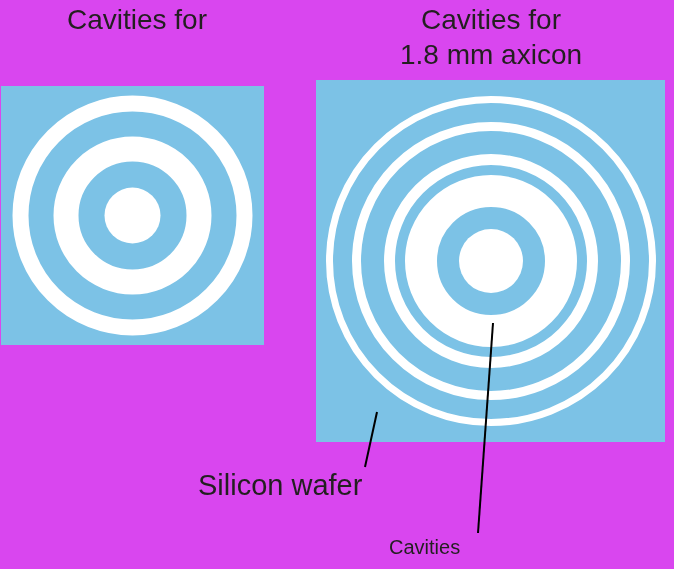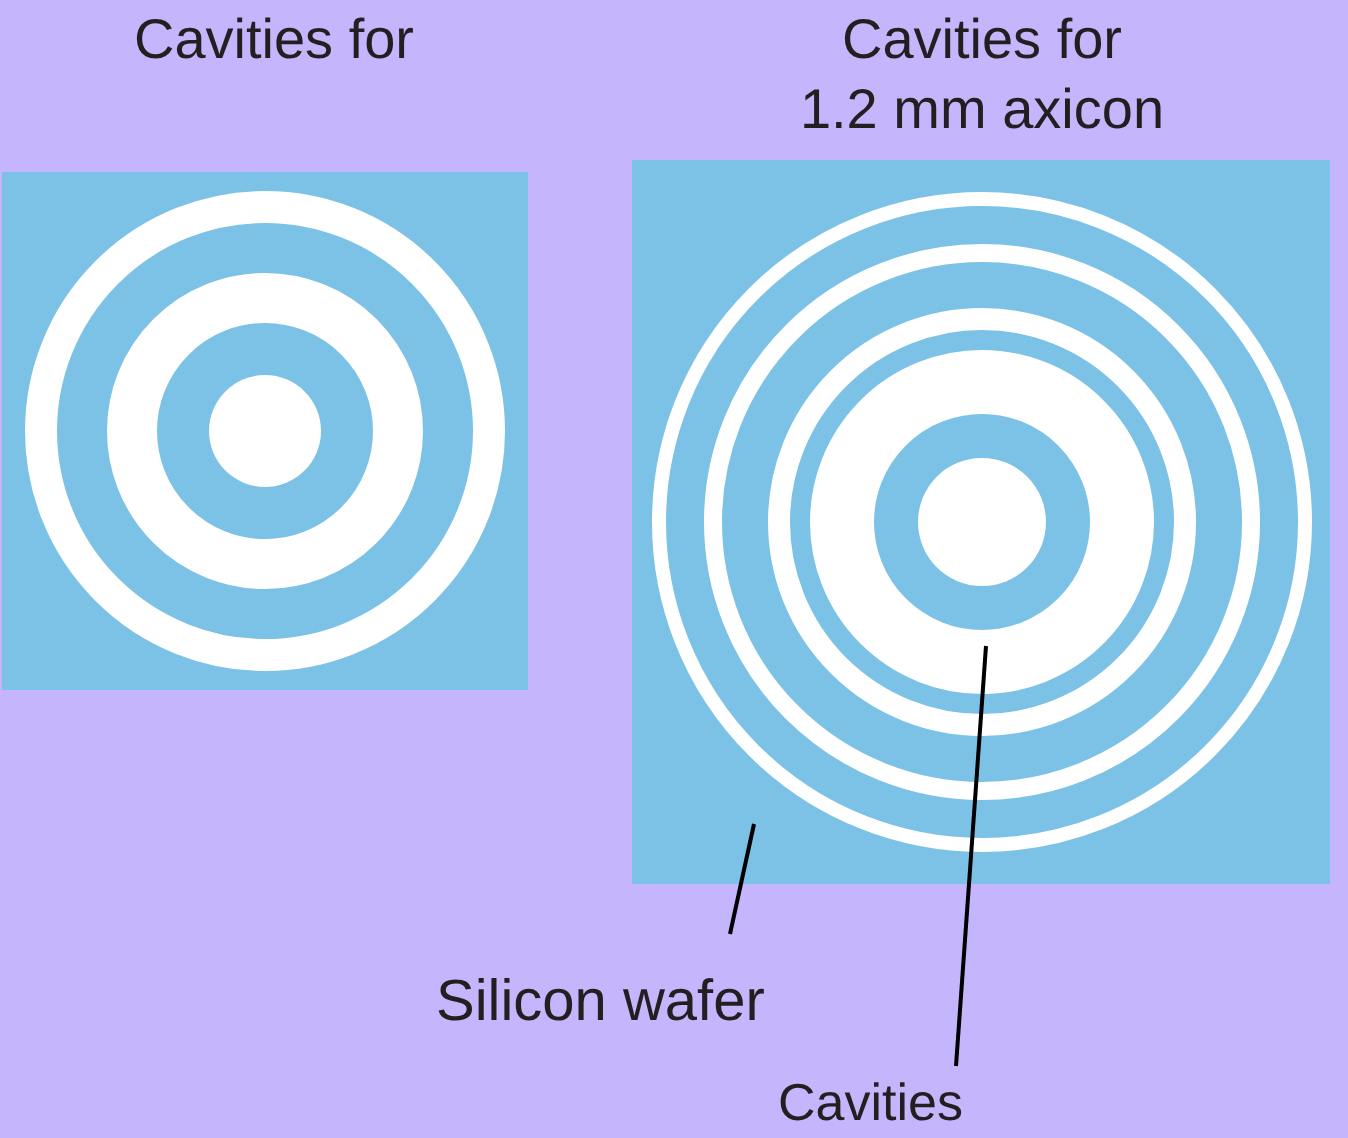--- a/index.html
+++ b/index.html
@@ -5,21 +5,21 @@
   html, body {
     margin: 0;
     padding: 0;
     background: #ffffff;
     font-family: "Liberation Sans", sans-serif;
   }
   .canvas {
     position: relative;
     width: 674px;
     height: 569px;
-    background: #c4b5fd;
+    background: #d946ef;
     overflow: hidden;
   }
   .figure-svg {
     position: absolute;
     left: 0;
     top: 0;
     width: 674px;
     height: 569px;
   }
   .title {
@@ -32,22 +32,22 @@
     white-space: nowrap;
   }
   .title.left  { left: 17px;  width: 240px; }
   .title.right { left: 371px; width: 240px; }
   .annot-label {
     position: absolute;
     font-size: 29px;
     color: #231F20;
     white-space: nowrap;
   }
-  .annot-label.silicon  { left: 218px; top: 469px; margin-top: 16px; }
-  .annot-label.cavities { left: 389px; top: 536px; font-size: 26px; }
+  .annot-label.silicon  { left: 198px; top: 469px; }
+  .annot-label.cavities { left: 389px; top: 536px; font-size: 20px; }
 </style>
 </head>
 <body>
 
 <div class="canvas">
 
   <svg class="figure-svg" xmlns="http://www.w3.org/2000/svg" viewBox="0 0 674 569">
       <rect x="1" y="86" width="263" height="259" fill="#7CC2E6"></rect>
       <circle cx="132.5" cy="215.5" r="66.5" fill="none" stroke="#FFFFFF" stroke-width="25"></circle>
       <circle cx="132.5" cy="215.5" r="112" fill="none" stroke="#FFFFFF" stroke-width="16"></circle>
@@ -61,20 +61,20 @@
       <line x1="377" y1="412" x2="365" y2="467" stroke="#000000" stroke-width="2"></line>
       <line x1="493" y1="323" x2="478" y2="533" stroke="#000000" stroke-width="2"></line>
     </svg>
 
   <div class="title left">
     <div>Cavities for</div>
   </div>
 
   <div class="title right">
     <div>Cavities for</div>
-    <div>1.2 mm axicon</div>
+    <div>1.8 mm axicon</div>
   </div>
 
   <div class="annot-label silicon">Silicon wafer</div>
 
   <div class="annot-label cavities">Cavities</div>
 
 </div>
 
 </body></html>

